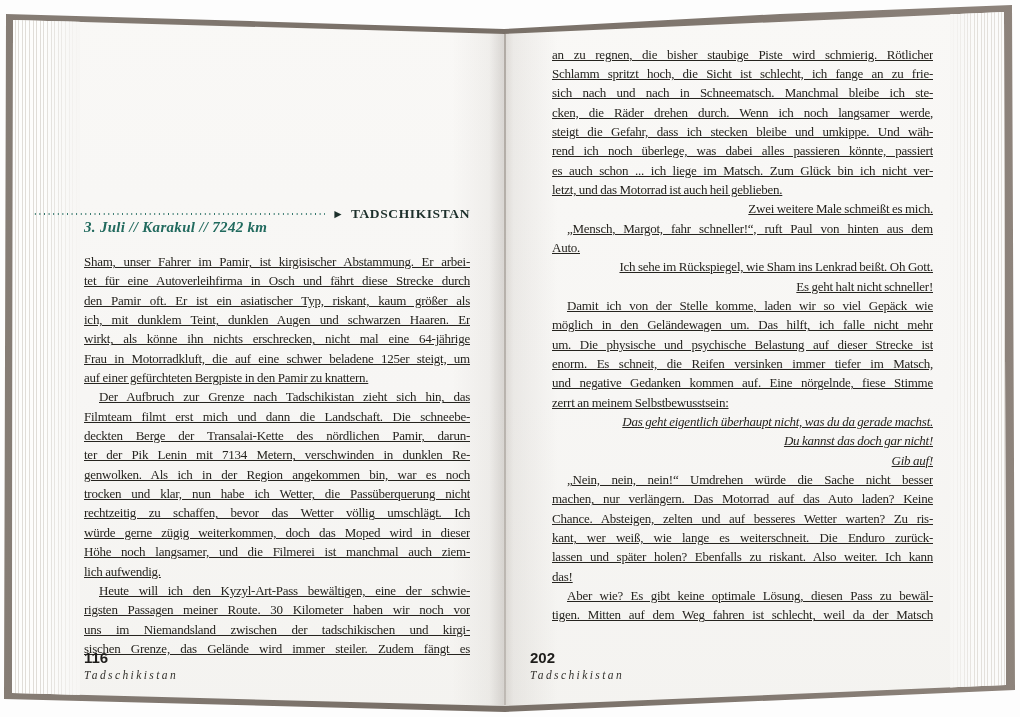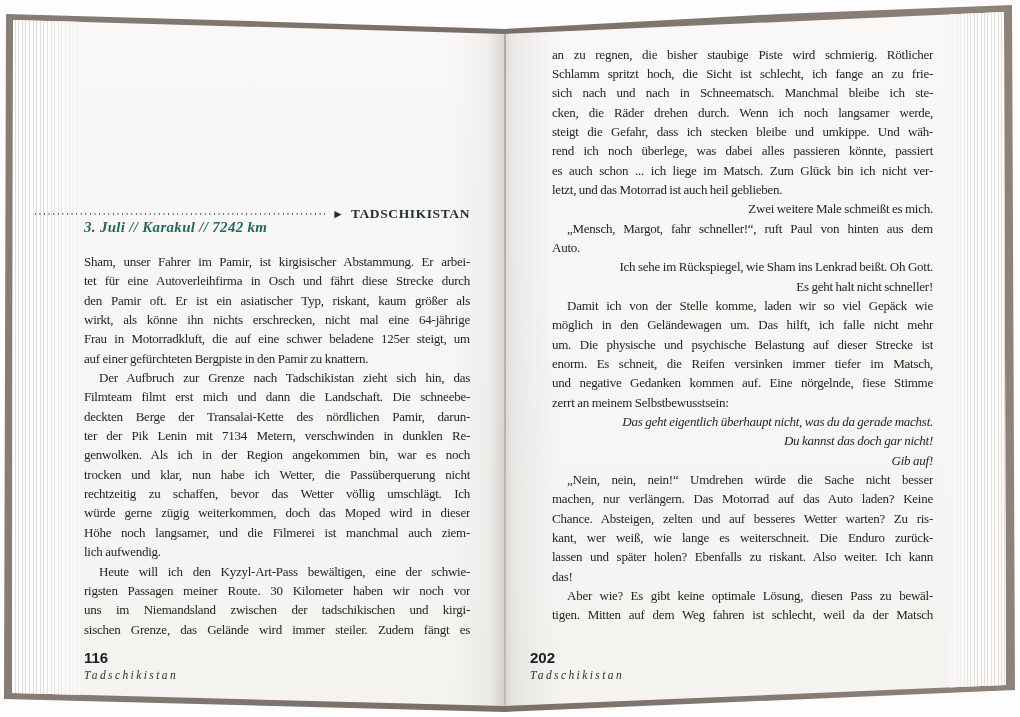--- a/index.html
+++ b/index.html
@@ -38,21 +38,21 @@
          background-size:4.6px 2px;background-repeat:repeat-x;}
   .arrow{color:#1d302b;font-size:12px;line-height:1;}
   .chapter-title{font-weight:700;font-size:13.5px;letter-spacing:0.6px;color:#1d302b;}
   .dateline{position:absolute;left:84px;top:219px;width:386px;text-align:left;
          font-style:italic;font-weight:700;font-size:15px;letter-spacing:0.3px;color:#216a5e;}
   
   .body{position:absolute;color:#26241f;font-size:13px;line-height:19.35px;
          letter-spacing:-0.25px;word-spacing:-0.3px;}
   .body-left{left:84px;top:252px;width:386px;}
   .body-right{left:552px;top:44.5px;width:381px;}
-  .line{height:19.35px;overflow:hidden;}
+  .line{height:19.35px;overflow:hidden;text-decoration:underline;}
   .line.j{text-align:justify;text-align-last:justify;-moz-text-align-last:justify;text-justify:inter-word;}
   .line.ind{padding-left:15px;text-align:right;}
   .line.it{font-style:italic;}
   
   .footer{position:absolute;top:649px;}
   .footer-left{left:84px;width:406px;}
   .footer-right{left:530px;width:394px;}
   .page-num{font-family:"Liberation Sans",sans-serif;font-weight:700;font-size:15px;color:#1e1d1b;}
   .running-title{font-style:italic;font-size:11.5px;letter-spacing:2.4px;color:#32302c;margin-top:3px;}
 </style>
@@ -71,20 +71,21 @@
       <div class="chapter-header">
         <div class="leader"></div>
         <div class="arrow">►</div>
         <div class="chapter-title">TADSCHIKISTAN</div>
       </div>
       <div class="dateline">3. Juli // Karakul // 7242 km</div>
       <div class="body body-left">
           <div class="line j">Sham, unser Fahrer im Pamir, ist kirgisischer Abstammung. Er arbei-</div>
           <div class="line j">tet für eine Autoverleihfirma in Osch und fährt diese Strecke durch</div>
           <div class="line j">den Pamir oft. Er ist ein asiatischer Typ, riskant, kaum größer als</div>
+          <div class="line j">ich, mit dunklem Teint, dunklen Augen und schwarzen Haaren. Er</div>
           <div class="line j">wirkt, als könne ihn nichts erschrecken, nicht mal eine 64-jährige</div>
           <div class="line j">Frau in Motorradkluft, die auf eine schwer beladene 125er steigt, um</div>
           <div class="line">auf einer gefürchteten Bergpiste in den Pamir zu knattern.</div>
           <div class="line j ind">Der Aufbruch zur Grenze nach Tadschikistan zieht sich hin, das</div>
           <div class="line j">Filmteam filmt erst mich und dann die Landschaft. Die schneebe-</div>
           <div class="line j">deckten Berge der Transalai-Kette des nördlichen Pamir, darun-</div>
           <div class="line j">ter der Pik Lenin mit 7134 Metern, verschwinden in dunklen Re-</div>
           <div class="line j">genwolken. Als ich in der Region angekommen bin, war es noch</div>
           <div class="line j">trocken und klar, nun habe ich Wetter, die Passüberquerung nicht</div>
           <div class="line j">rechtzeitig zu schaffen, bevor das Wetter völlig umschlägt. Ich</div>

